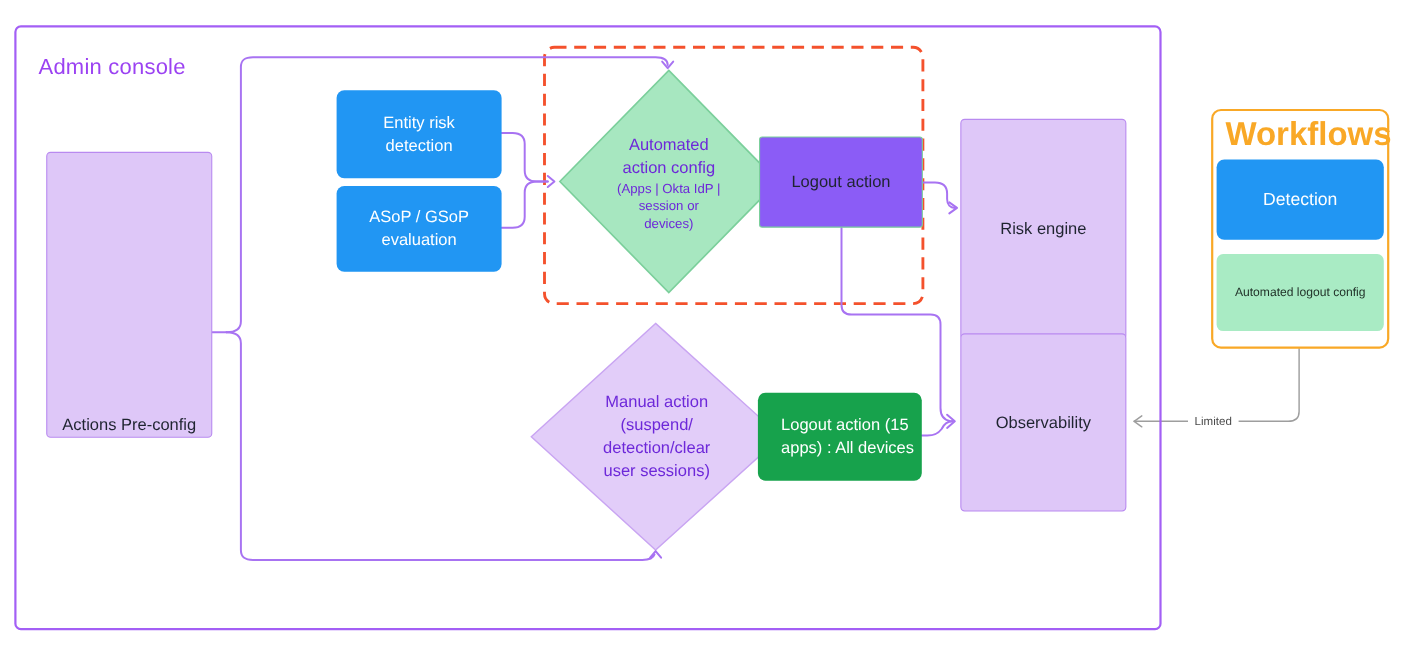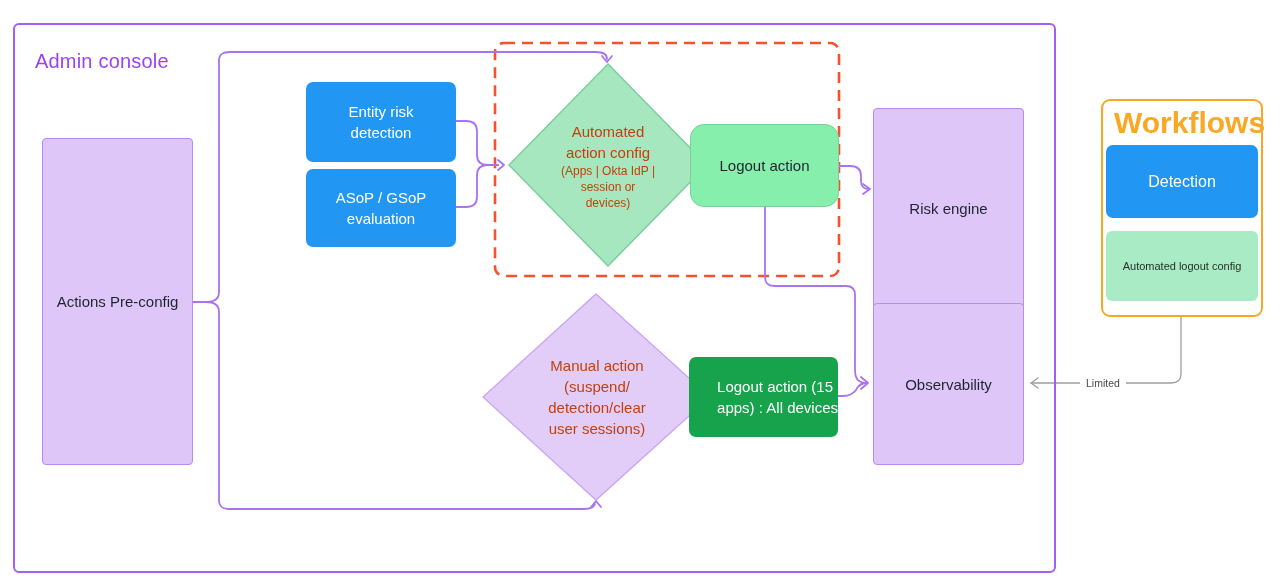--- a/index.html
+++ b/index.html
@@ -11,32 +11,32 @@
   }
   svg.wires{position:absolute;left:0;top:0;z-index:1;}
   .layer{position:absolute;left:0;top:0;width:100%;height:100%;z-index:2;}
 
   .node{
     position:absolute;box-sizing:border-box;display:flex;align-items:center;justify-content:center;
     text-align:center;font-size:15px;line-height:21px;color:#1f2430;
   }
   .lavender{background:#DEC7F8;border:1.5px solid #B98AF0;border-radius:4px;}
   .blue{background:#2196F3;border-radius:7px;color:#ffffff;}
-  .lgreen{background:#86efac;border:1.5px solid #7BCF9B;border-radius:14px;}
-  .dgreen{background:#17A24C;border-radius:7px;color:#ffffff;justify-content:flex-end;text-align:left;padding-left:14px;}
+  .lgreen{background:#8b5cf6;border:1.5px solid #7BCF9B;border-radius:3px;}
+  .dgreen{background:#17A24C;border-radius:7px;color:#ffffff;justify-content:center;text-align:left;padding-left:14px;}
   .lines span{display:block;}
 
   .outline{position:absolute;box-sizing:border-box;border:2px solid #A35FF5;border-radius:6px;background:transparent;}
   .admin-title{position:absolute;font-size:20px;font-weight:500;color:#9B42F2;letter-spacing:.2px;}
 
   .wf-box{position:absolute;box-sizing:border-box;border:2px solid #F9A826;border-radius:9px;background:#ffffff;z-index:2;}
   .wf-title{position:absolute;font-size:30px;font-weight:600;color:#F9A826;z-index:3;}
   .wf-green{background:#A9EBC4;border-radius:6px;color:#22332a;font-size:11px;line-height:14px;}
 
-  .diamond-label{position:absolute;text-align:center;z-index:3;color:#c2410c;}
+  .diamond-label{position:absolute;text-align:center;z-index:3;color:#6d28d9;}
   .diamond-label .t{display:block;font-size:15px;line-height:21px;}
   .diamond-label .s{display:block;font-size:12px;line-height:16px;}
 
   .edge-label{
     position:absolute;z-index:3;background:#ffffff;padding:0 6px;
     font-size:10.5px;color:#4a4a4a;line-height:14px;
   }
 </style>
 </head>
 <body>
@@ -70,21 +70,21 @@
       <path d="M1181,317 V374 C1181,380 1178,383 1171,383 H1031"></path>
       <path d="M1038,378 L1031,383 L1038,388"></path>
     </g>
   </svg>
 
   <div class="layer">
 
     <div class="outline" style="left:13px;top:23px;width:1043px;height:550px;"></div>
     <div class="admin-title" style="left:35px;top:50px;">Admin console</div>
 
-    <div class="node lavender" style="left:42px;top:138px;width:151px;height:327px;">
+    <div class="node lavender" style="left:42px;top:138px;width:151px;height:260px;align-items:flex-end;">
       <span>Actions Pre-config</span>
     </div>
 
     <div class="node blue" style="left:306px;top:82px;width:150px;height:80px;">
       <div class="lines">
         <span>Entity risk</span>
         <span>detection</span>
       </div>
     </div>
 

